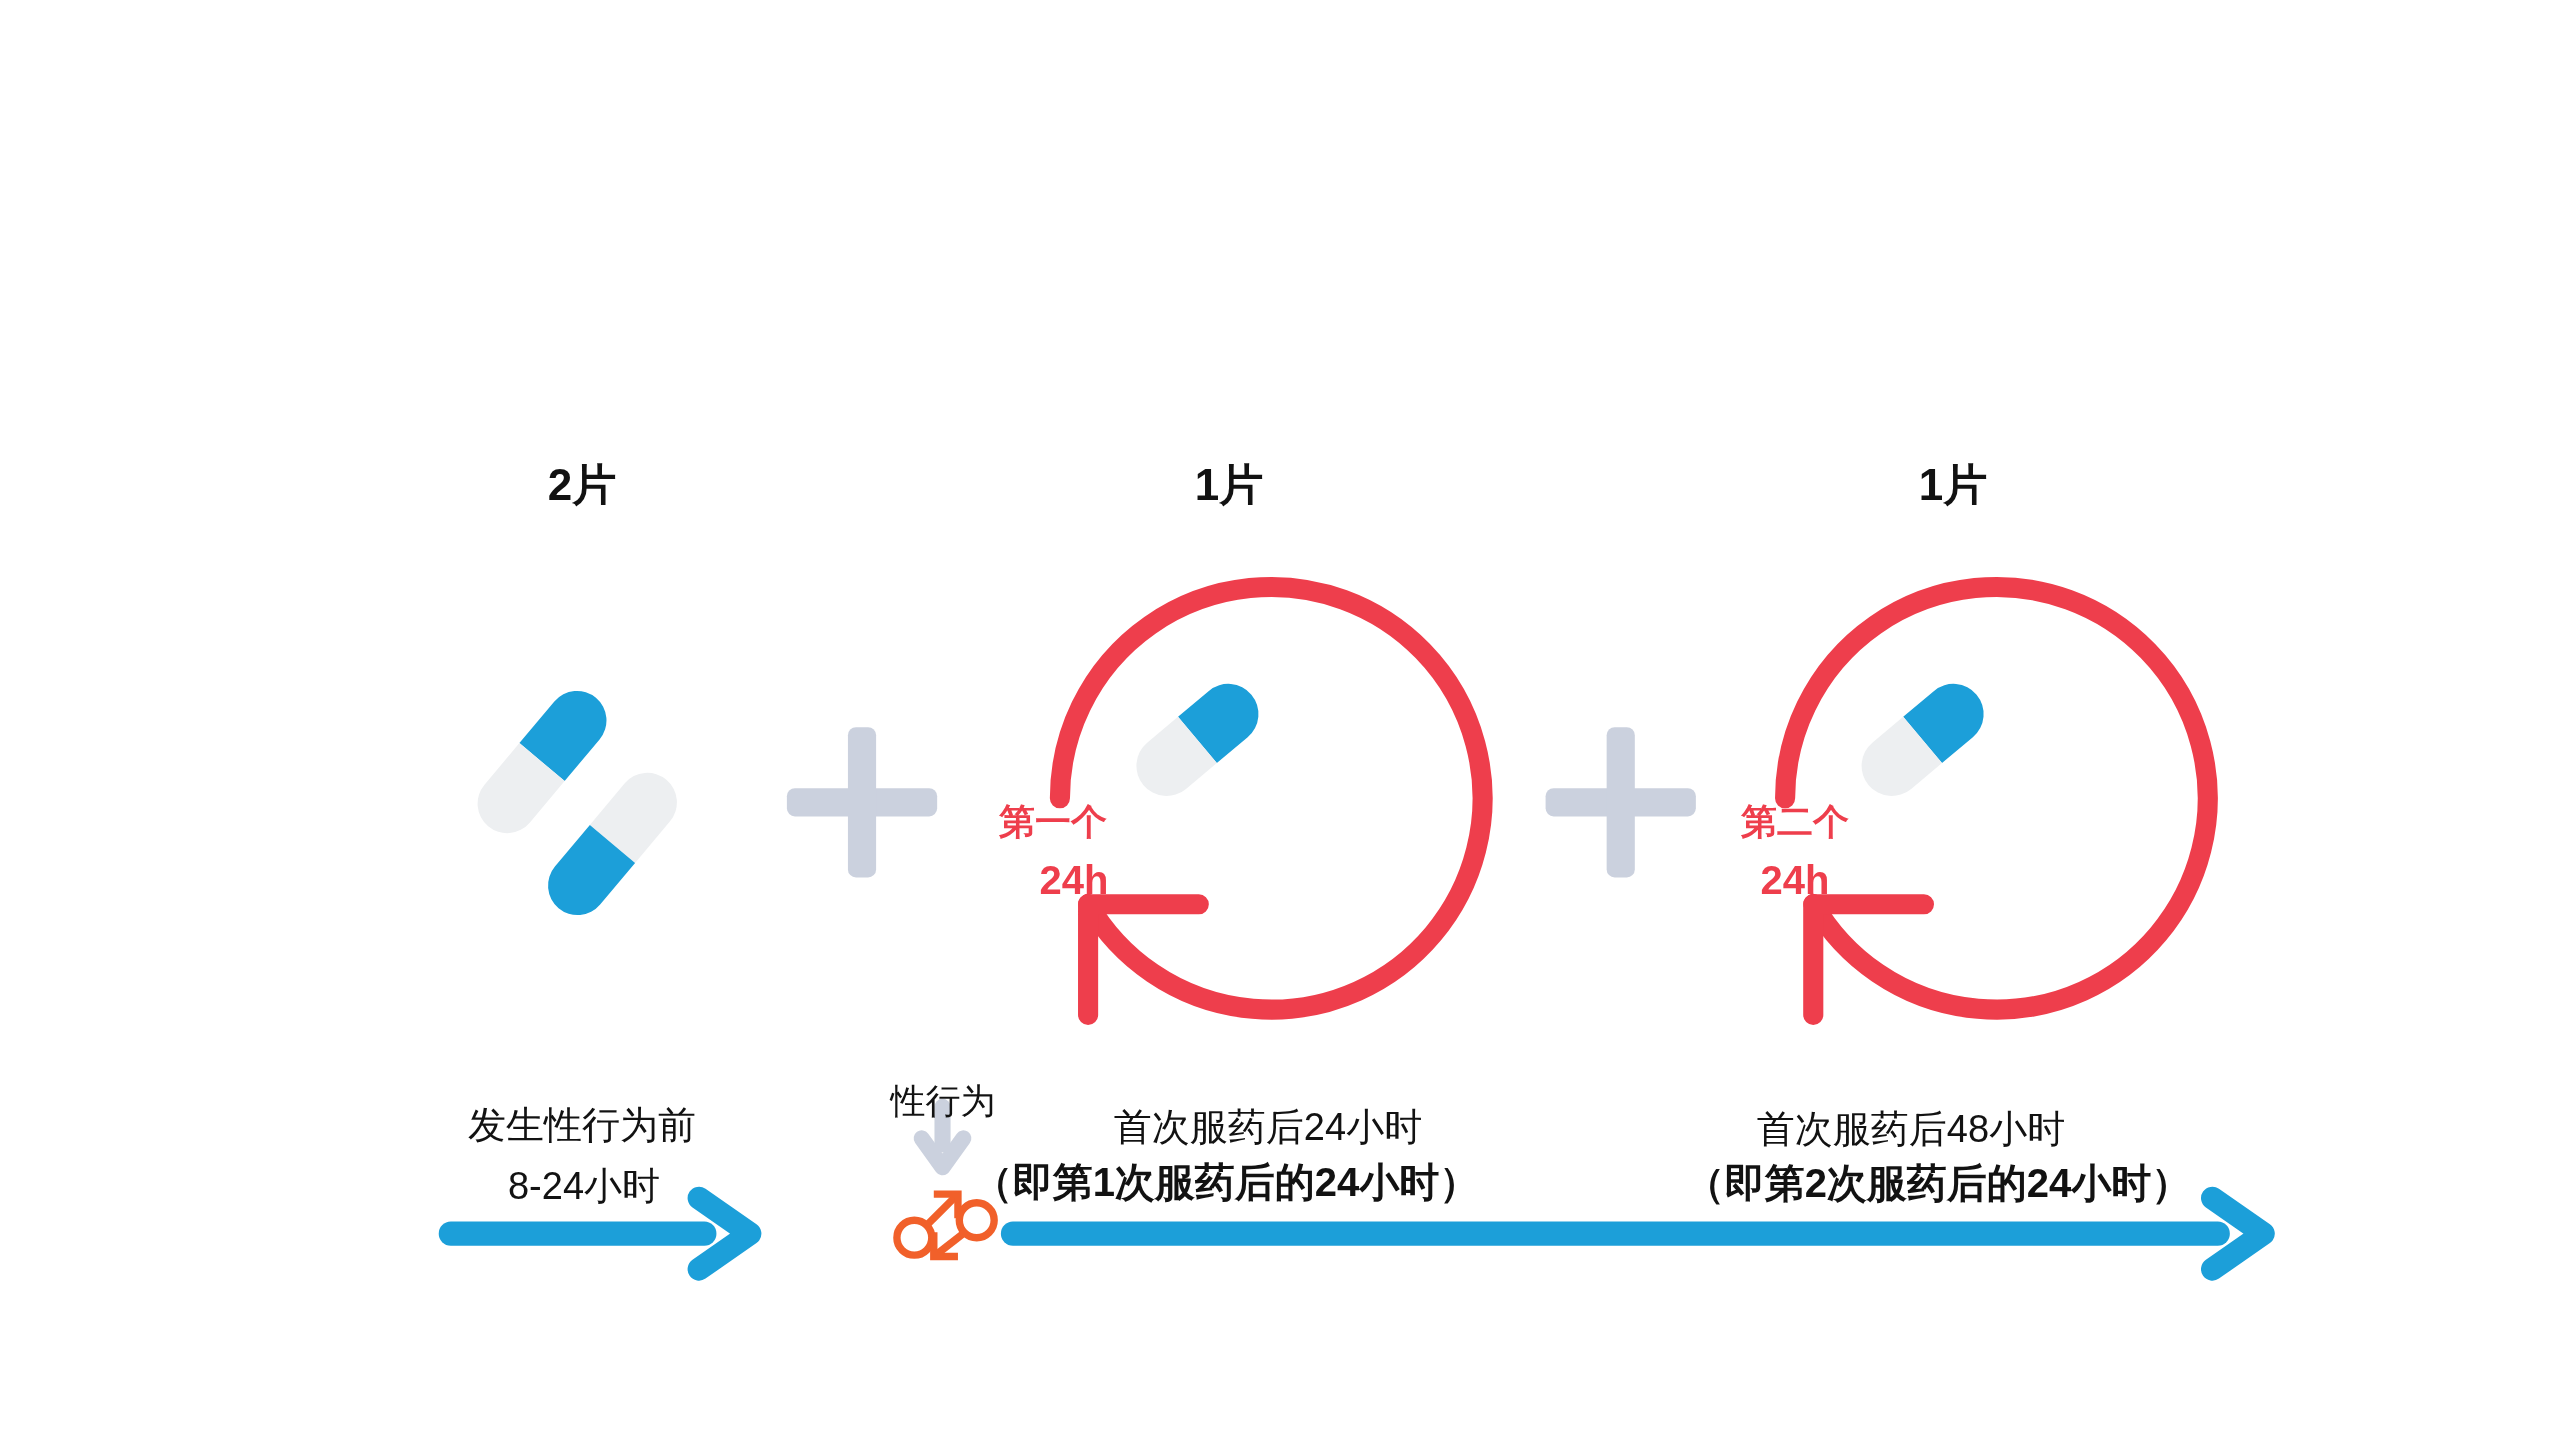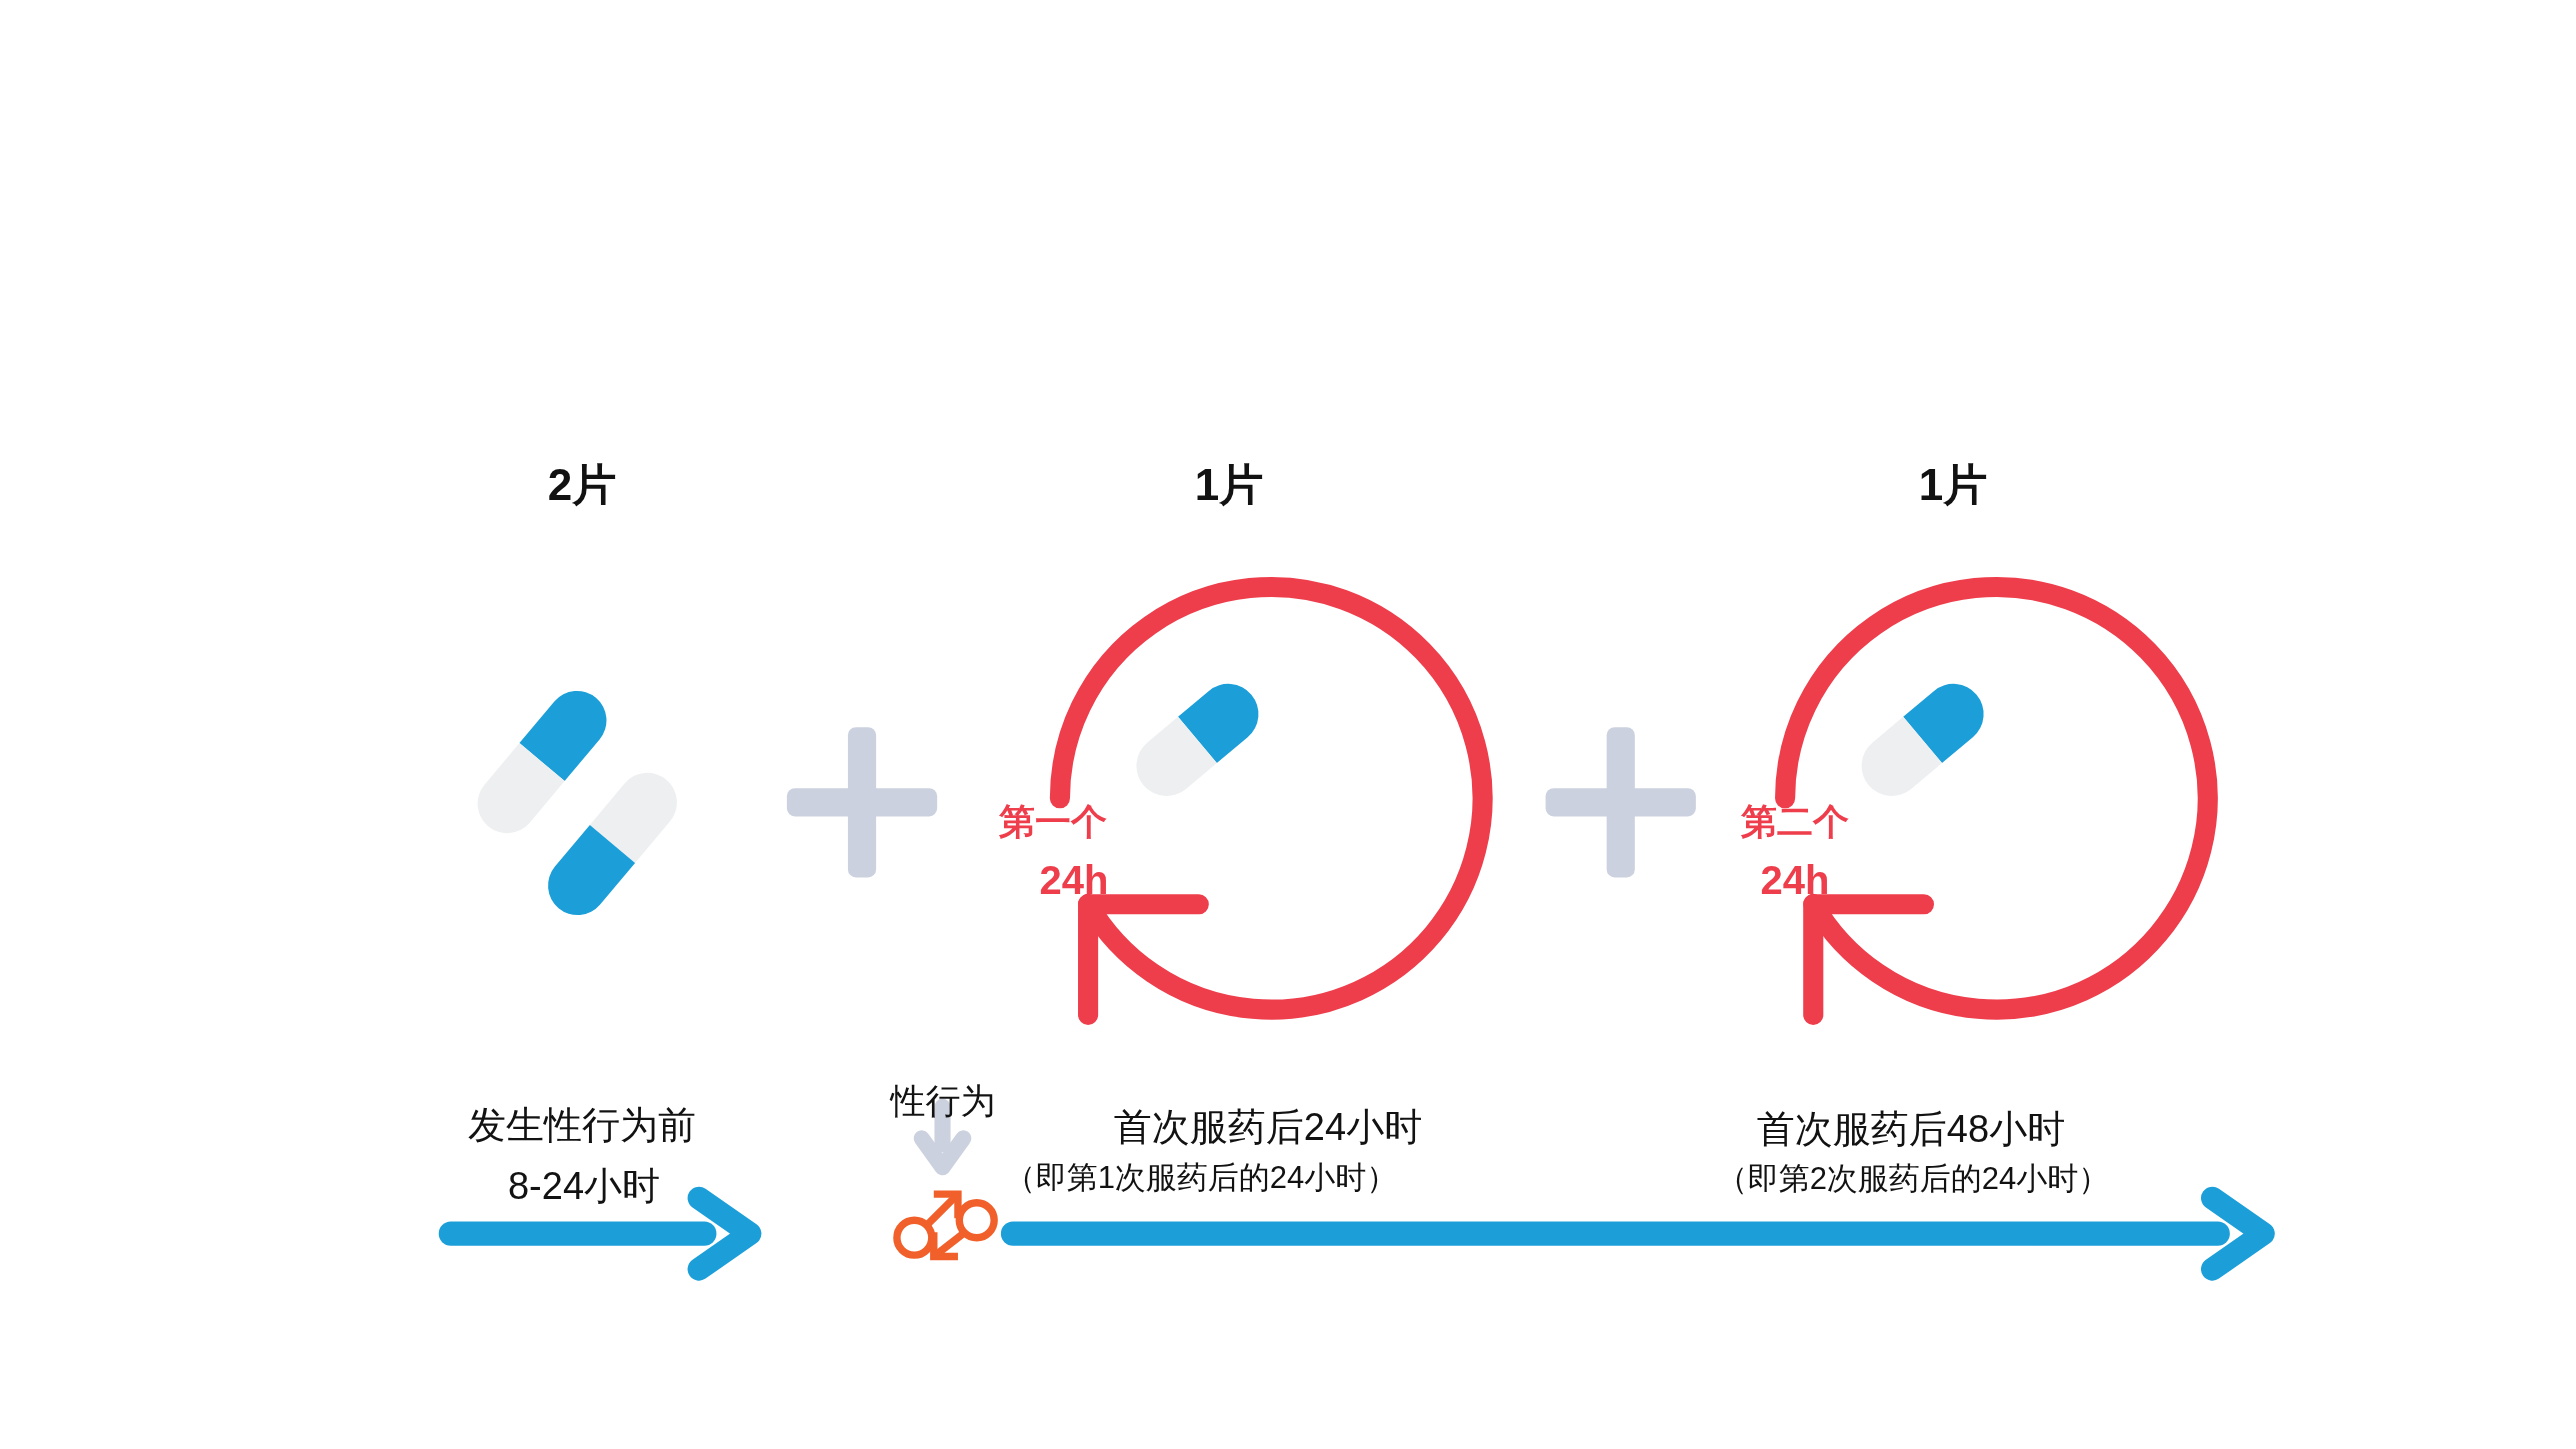--- a/index.html
+++ b/index.html
@@ -6,21 +6,21 @@
   .stage{position:relative;width:2576px;height:1449px;background:#fff;overflow:hidden;
          font-family:"Liberation Sans","DejaVu Sans",sans-serif;}
   .stage svg{position:absolute;left:0;top:0;}
   .t{position:absolute;transform:translateX(-50%);white-space:nowrap;color:var(--ink);line-height:1;}
   .dose{font-size:44px;font-weight:700;}
   .red{color:var(--red);font-weight:700;}
   .cyc{font-size:36px;}
   .hrs{font-size:40px;margin-left:19px;}
   .event{font-size:35px;font-weight:500;}
   .big{font-size:38px;font-weight:400;}
-  .small{font-size:31px;font-weight:400;}
+  .small{font-size:40px;font-weight:700;margin-left:25px;}
 </style>
 </head>
 <body>
 
 <div class="stage">
 
   <svg width="2576" height="1449" viewBox="0 0 3840 2160">
 
     <g>
       <g transform="translate(808,1136) rotate(-50)">

